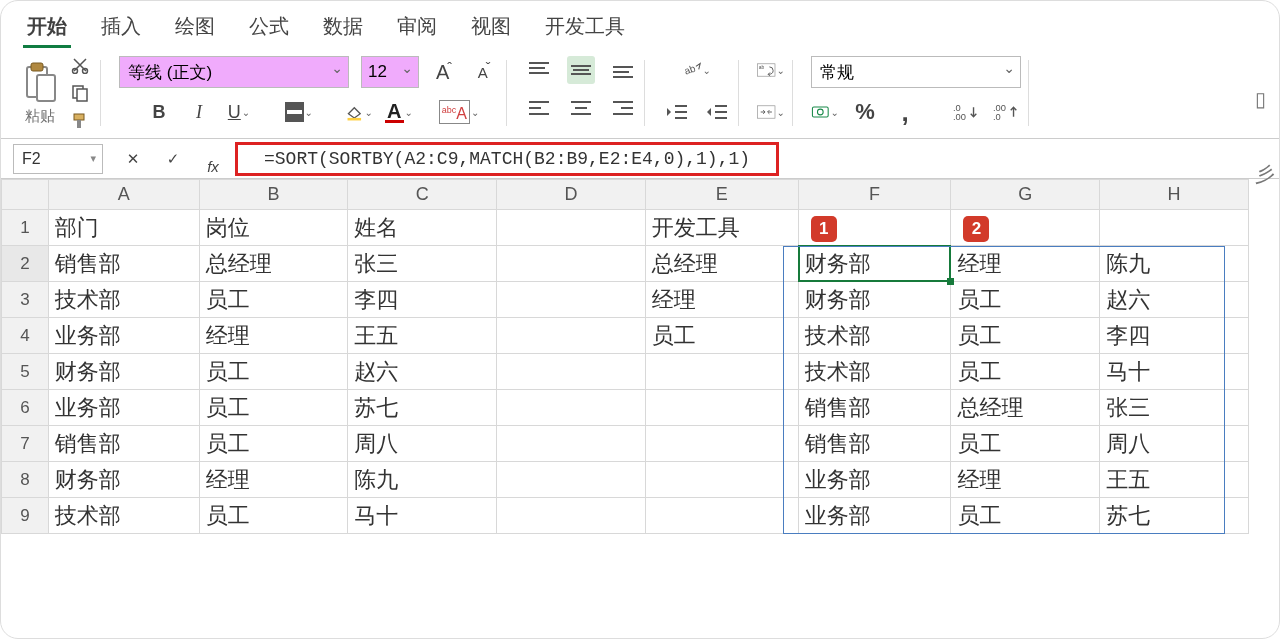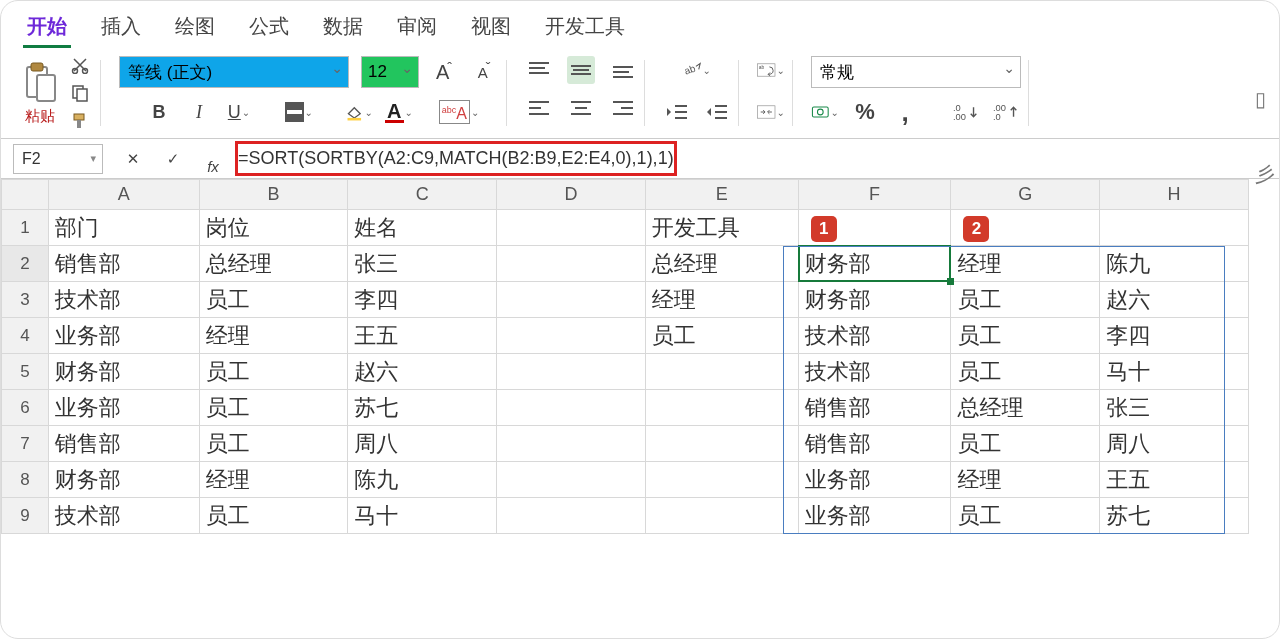--- a/index.html
+++ b/index.html
@@ -1,34 +1,34 @@
 <!DOCTYPE html>
 <html><head>
 <meta charset="utf-8">
 <style>
   * { box-sizing: border-box; }
   html, body { margin:0; padding:0; font-family: "Microsoft YaHei", "PingFang SC", sans-serif; background:#fff; color:#333; }
   .window { width:1280px; height:639px; position:relative; background:#fff; border-radius:18px; overflow:hidden; border:1px solid #ddd;}
   
   .tabs { display:flex; align-items:center; gap:26px; padding:8px 22px 0 22px; font-size:20px; color:#444;}
   .tab { padding:4px 4px 8px 4px; cursor:pointer;}
-  .tab.active { color:#6d28d9; font-weight:600; position:relative;}
+  .tab.active { color:#404040; font-weight:600; position:relative;}
   .tab.active::after { content:""; position:absolute; left:0; right:0; bottom:0; height:3px; background:#107c41;}
   
   .ribbon { display:flex; align-items:stretch; padding:8px 12px 8px 12px; border-bottom:1px solid #ccc; gap:10px;}
   .group { display:flex; flex-direction:column; align-items:center; justify-content:flex-start; padding:0 8px; position:relative;}
   .group:not(:last-child)::after { content:""; position:absolute; right:0; top:4px; bottom:4px; width:1px; background:#ddd;}
   .row { display:flex; align-items:center; gap:12px;}
-  .big-btn { display:flex; flex-direction:column; align-items:center; gap:2px; font-size:15px; color:#b91c1c;}
+  .big-btn { display:flex; flex-direction:column; align-items:center; gap:2px; font-size:15px; color:#737373;}
   .icon { display:inline-flex; align-items:center; justify-content:center;}
   .paste-icon svg { width:38px; height:44px;}
   .mini { width:22px; height:18px; font-size:14px; color:#555;}
   .mini svg { width:18px; height:18px; }
-  .font-select { width:230px; height:32px; border:1px solid #bbb; padding:2px 24px 2px 8px; background:#0ea5e9; font-size:17px; appearance:none; position:relative;}
-  .size-select { width:58px; height:32px; border:1px solid #bbb; padding:2px 18px 2px 6px; background:#22c55e; font-size:17px; appearance:none;}
+  .font-select { width:230px; height:32px; border:1px solid #bbb; padding:2px 24px 2px 8px; background:#f0abfc; font-size:17px; appearance:none; position:relative;}
+  .size-select { width:58px; height:32px; border:1px solid #bbb; padding:2px 18px 2px 6px; background:#f0abfc; font-size:17px; appearance:none;}
   .sel-wrap { position:relative; display:inline-block;}
   .sel-wrap::after { content:"⌄"; position:absolute; right:6px; top:4px; font-size:14px; color:#666; pointer-events:none;}
   .rb-btn { width:28px; height:28px; display:inline-flex; align-items:center; justify-content:center; font-size:18px; color:#444;}
   .rb-btn.small { width:24px; height:24px; font-size:15px;}
   .font-big { font-size:20px;}
   .font-small-sup { font-size:14px; position:relative; top:-4px; left:-2px;}
   .underline-font { text-decoration:underline; }
   .dd-caret { font-size:10px; color:#666; margin-left:1px;}
   .border-box { width:20px; height:20px; border:1px solid #555; box-shadow: inset 1px 1px 0 #555, inset -1px -1px 0 #555, inset 0 -7px 0 #555, inset 0 7px 0 #555;}
   .color-A { font-size:20px; font-weight:600; color:#222; border-bottom:3px solid #c00; line-height:18px; padding:0 2px;}
@@ -39,21 +39,21 @@
   .rot svg { width:26px; height:22px;}
   .indent svg { width:24px; height:20px;}
   .number-select { width:210px; height:32px; border:1px solid #bbb; padding:2px 24px 2px 8px; background:#fff; font-size:17px; appearance:none;}
   .decimal svg { width:30px; height:22px; }
   
   .formulabar { display:flex; align-items:center; height:40px; border-bottom:1px solid #ccc;}
   .namebox { width:90px; height:30px; margin-left:12px; border:1px solid #bbb; display:flex; align-items:center; justify-content:space-between; padding:0 6px 0 8px; font-size:16px;}
   .fb-btns { display:flex; align-items:center; gap:16px; margin-left:18px; color:#888;}
   .fx { font-style:italic; font-size:18px;margin-top:16px;}
   .formula-wrap { flex:1; display:flex; align-items:center; margin-left:10px; height:100%;}
-  .formula-box { border:3px solid #d22; padding:4px 0; font-size:18px; font-family: Liberation Sans, sans-serif; color:#333;}
+  .formula-box { border:3px solid #d22; padding:4px 26px; font-size:18px; font-family: Liberation Mono, monospace; color:#333;}
   
   .sheet { position:relative; }
   .gridwrap { overflow:hidden;}
   table.grid { border-collapse:collapse; table-layout:fixed; width:1248px; font-size:22px; }
   table.grid th, table.grid td { border:1px solid #d8d8d8; height:36px; padding:0 6px; text-align:left; font-weight:normal; background:#fff;}
   table.grid thead th { background:#f1f1f1; text-align:center; color:#555; font-size:18px; height:30px;}
   table.grid .rowhdr { background:#f1f1f1; text-align:center; color:#555; width:46px; font-size:17px;}
   .corner { background:#f1f1f1; width:46px; height:30px;}
   .colA{width:148px}.colB{width:146px}.colC{width:146px}.colD{width:146px}.colE{width:150px}.colF{width:150px}.colG{width:146px}.colH{width:146px}
   .active-cell-row th.rowhdr, thead th.active-col { background:#e8e8e8;}

